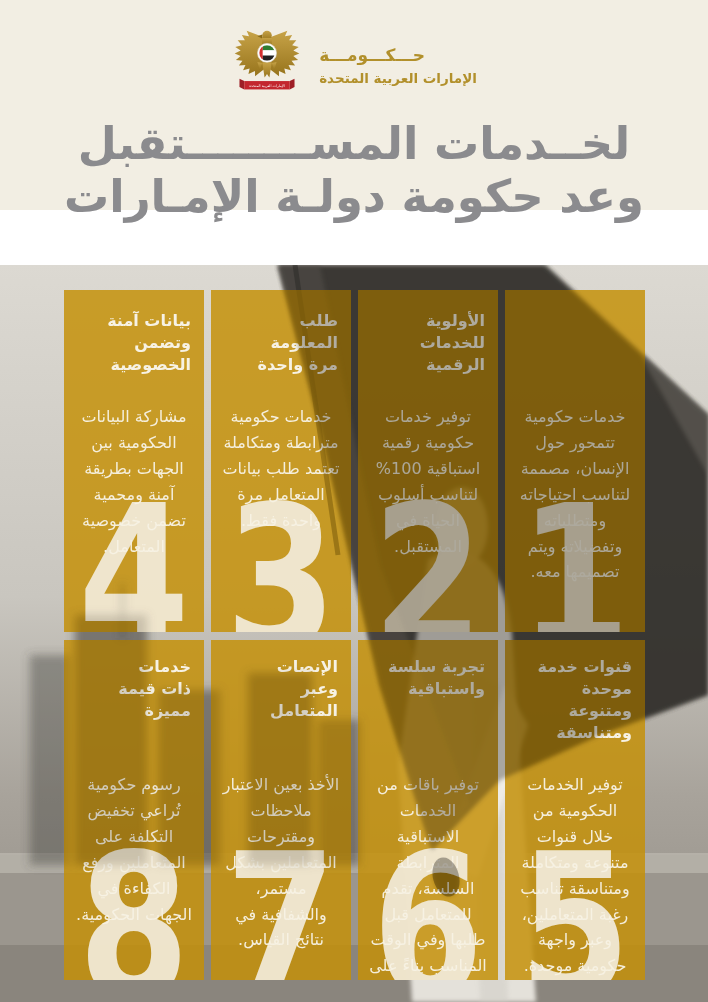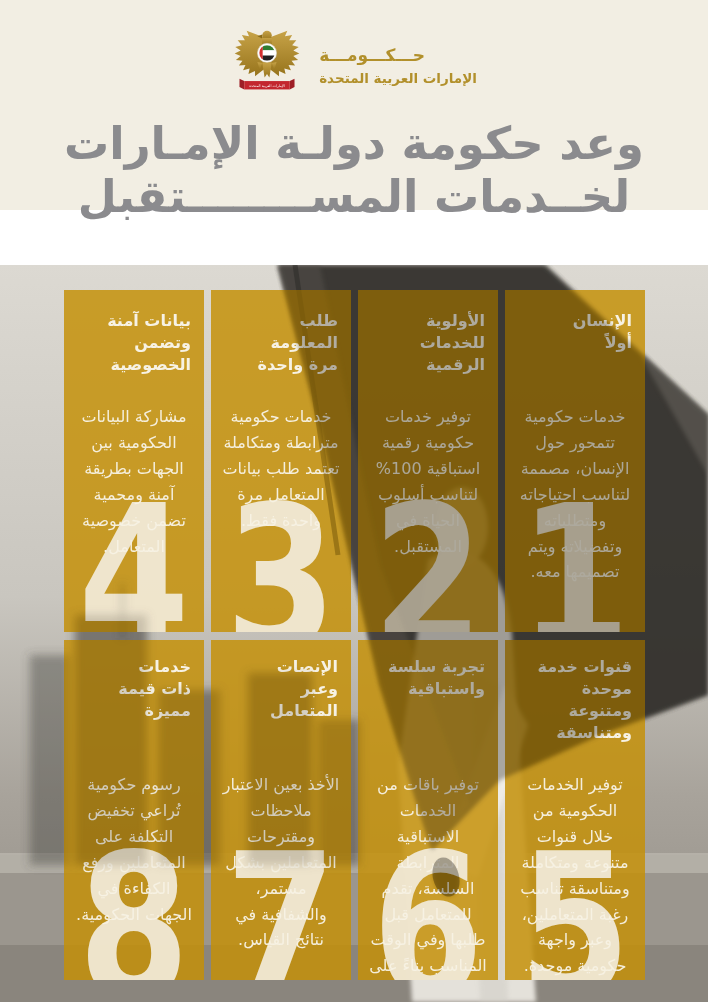--- a/index.html
+++ b/index.html
@@ -112,31 +112,29 @@
         <path d="M98 92 L106 88 L106 102 L98 106 Z" fill="#9e1f26"></path>
         <rect x="22" y="92" width="76" height="14" fill="#c3272e"></rect>
         <text x="60" y="101.5" font-size="6" fill="#ffffff" text-anchor="middle">الإمارات العربية المتحدة</text>
       </svg>
       <div class="logo-text">
         <div class="logo-name1">حـــكـــومـــة</div>
         <div class="logo-name2">الإمارات العربية المتحدة</div>
       </div>
     </div>
     <div class="main-title">
+      <div>لخــدمات المســــــــتقبل</div>
       <div>وعد حكومة دولـة الإمـارات</div>
-      <div>لخــدمات المســــــــتقبل</div>
     </div>
   </div>
 
   <div class="cards">
 
     <div class="card r1">
       <div class="card-num">1</div>
-      <div class="card-title">الإنسان
-أولاً</div>
       <div class="card-body">خدمات حكومية تتمحور حول الإنسان، مصممة لتناسب احتياجاته ومتطلباته وتفضيلاته ويتم تصميمها معه.</div>
     </div>
 
     <div class="card r1">
       <div class="card-num">2</div>
       <div class="card-title">الأولوية
 للخدمات
 الرقمية</div>
       <div class="card-body">توفير خدمات حكومية رقمية استباقية 100% لتناسب أسلوب الحياة في المستقبل.</div>
     </div>

